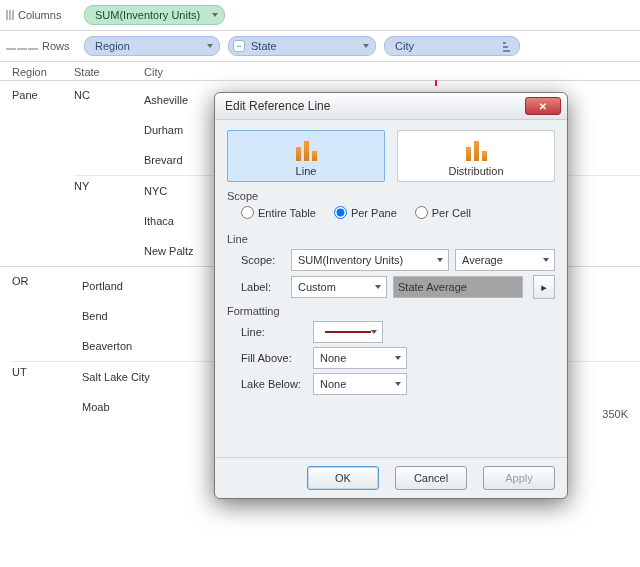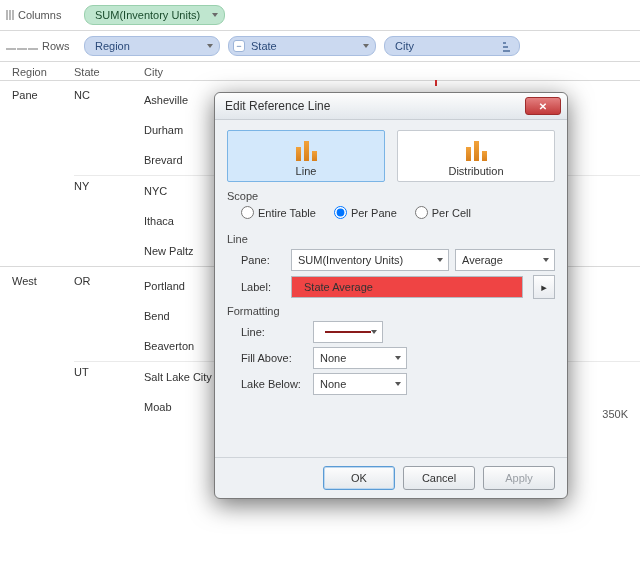--- a/index.html
+++ b/index.html
@@ -56,26 +56,26 @@
   .section{margin-top:6px}
   .sec-title{color:#444;margin-bottom:4px}
   .scope-row{display:flex;gap:18px;padding-left:14px;margin-bottom:14px}
   .radio{display:flex;align-items:center;gap:4px;cursor:pointer}
   .radio input{margin:0}
   .form-row{display:flex;align-items:center;padding-left:14px;margin:4px 0;gap:6px}
   .form-row .lbl{width:44px;text-align:left;color:#333}
   .fmt-row .lbl{width:66px}
   .combo{height:20px;border:1px solid #b5bbc2;background:#fff;display:flex;align-items:center;padding:0 18px 0 6px;position:relative;font-size:11px;color:#333}
   .combo .tri{position:absolute;right:5px;top:8px;border-left:3px solid transparent;border-right:3px solid transparent;border-top:4px solid #555}
-  .textbox{height:20px;border:1px solid #b5bbc2;background:#ef4444;padding:0 12px;display:flex;align-items:center;flex:1}
+  .textbox{height:20px;border:1px solid #b5bbc2;background:#a3a3a3;padding:0 4px;display:flex;align-items:center;flex:1}
   .arrow-btn{width:20px;height:22px;border:1px solid #b5bbc2;background:linear-gradient(#fefefe,#e8ebef);display:flex;align-items:center;justify-content:center;margin-left:4px;cursor:pointer}
   .line-sample{width:68px;height:20px;border:1px solid #b5bbc2;background:#fff;display:flex;align-items:center;justify-content:center;position:relative}
   .line-sample .ln{width:46px;height:2px;background:#8a1a1a}
   .line-sample .tri{position:absolute;right:5px;top:8px;border-left:3px solid transparent;border-right:3px solid transparent;border-top:4px solid #555}
-  .dlg-footer{border-top:1px solid #cfd4d9;padding:8px 12px;display:flex;justify-content:flex-end;gap:8px}
+  .dlg-footer{border-top:1px solid #cfd4d9;padding:8px 12px;display:flex;justify-content:flex-end;gap:16px}
   .btn{width:70px;height:22px;border:1px solid #9aa0a7;background:linear-gradient(#fdfdfd,#e5e9ed);border-radius:3px;font-size:11px;color:#333;cursor:pointer;display:flex;align-items:center;justify-content:center}
   .btn.primary{border-color:#5a9bd5;box-shadow:0 0 0 1px #bcd7ef inset}
   .btn.disabled{color:#9a9fa5;cursor:default}
   .sort-svg{width:10px;height:12px}
 </style>
 </head>
 <body>
 
 <div class="shelf-area">
   <div class="shelf-row">
@@ -150,21 +150,20 @@
           <div class="state-col">NY</div>
           <div class="city-list">
             <div class="city-item">NYC</div>
             <div class="city-item">Ithaca</div>
             <div class="city-item">New Paltz</div>
           </div>
         </div>
       </div>
     </div>
     <div class="row-block">
-      <div class="region-col">West</div>
       <div class="state-group">
         <div class="state-blk">
           <div class="state-col">OR</div>
           <div class="city-list">
             <div class="city-item">Portland</div>
             <div class="city-item">Bend</div>
             <div class="city-item">Beaverton</div>
           </div>
         </div>
         <div class="state-blk">
@@ -225,32 +224,36 @@
           <label class="radio">
               <input type="radio" name="scope" style="">
               <span>Per Cell</span>
             </label>
         </div>
       </div>
 
       <div class="section">
         <div class="sec-title">Line</div>
         <div class="form-row">
-          <span class="lbl">Pane:</span>
+          <span class="lbl">Scope:</span>
           <div class="combo" style="width:132px">
             <span>SUM(Inventory Units)</span>
               <span class="tri"></span>
           </div>
           <div class="combo" style="flex:1">
             <span>Average</span>
               <span class="tri"></span>
           </div>
         </div>
         <div class="form-row">
           <span class="lbl">Label:</span>
+          <div class="combo" style="width:70px">
+            <span>Custom</span>
+              <span class="tri"></span>
+          </div>
           <div class="textbox">
             <span>State Average</span>
           </div>
           <div class="arrow-btn">
             <span>▸</span>
           </div>
         </div>
       </div>
 
       <div class="section">

